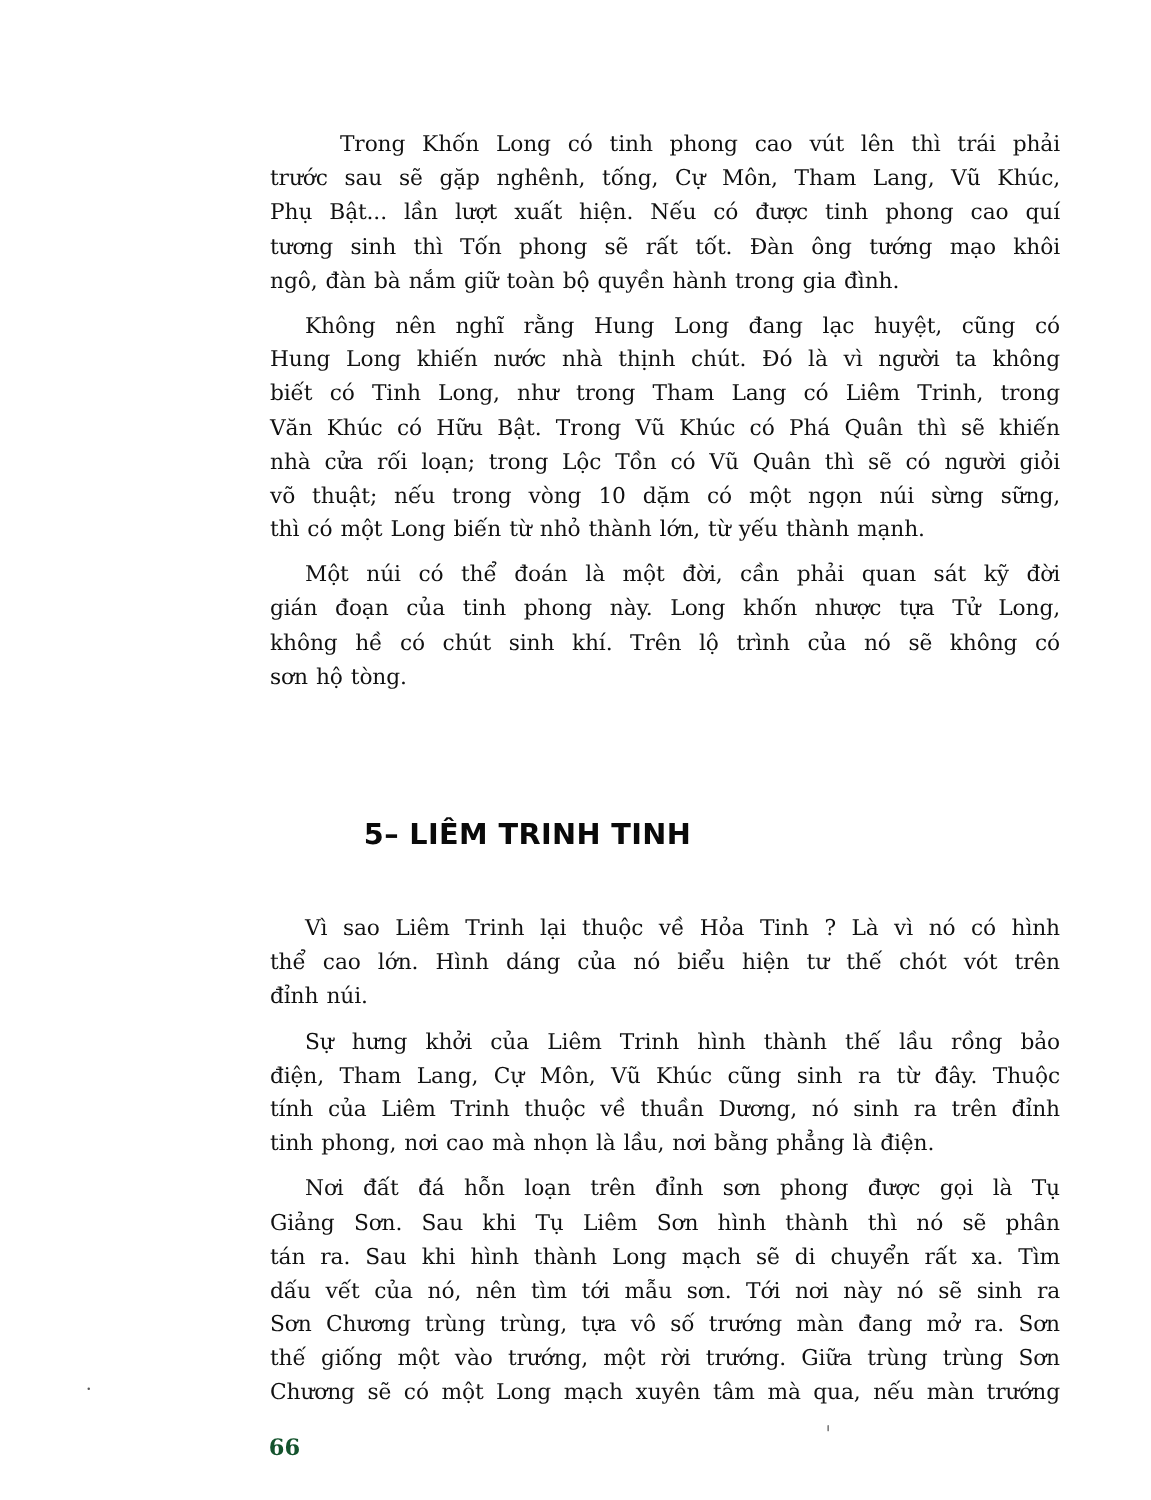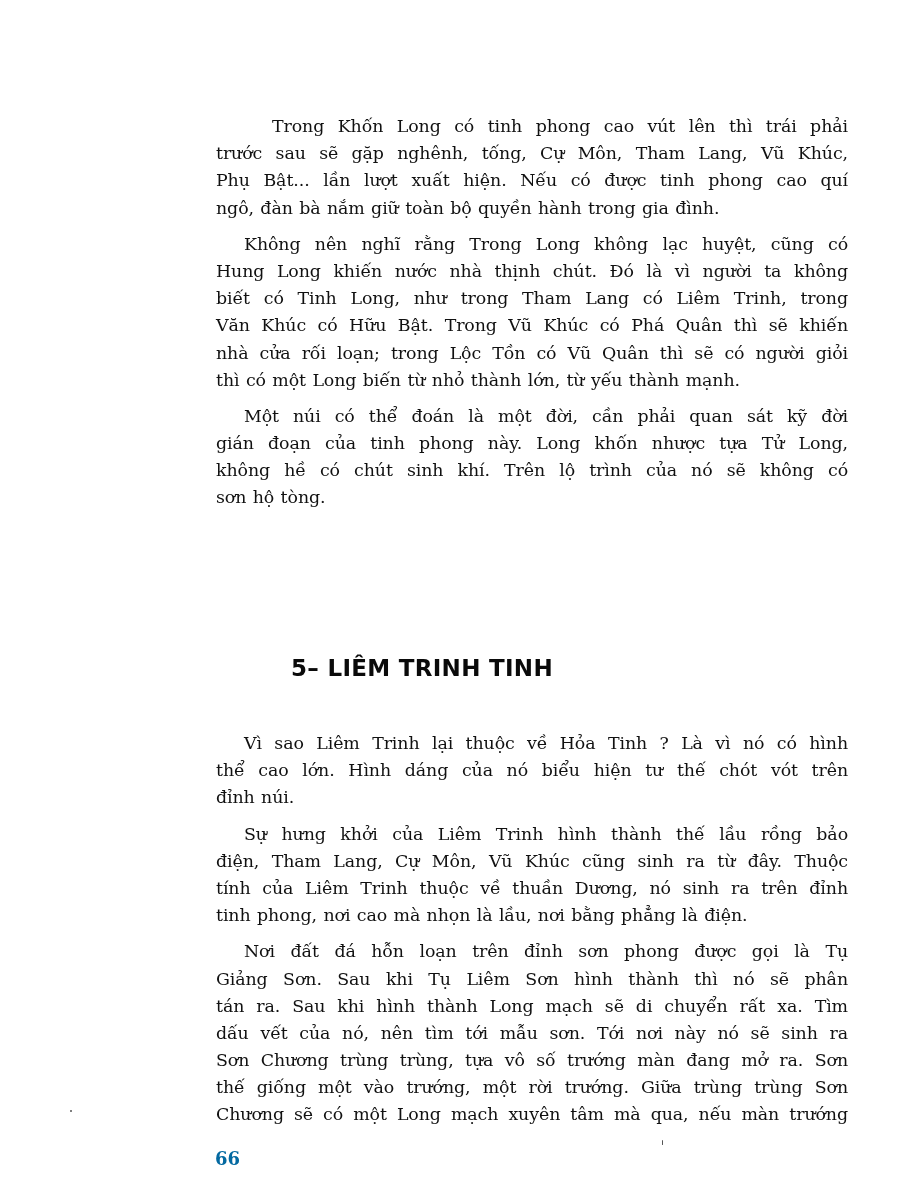--- a/index.html
+++ b/index.html
@@ -11,21 +11,21 @@
       width: 921px;
       height: 1200px;
       position: relative;
       overflow: hidden;
       color: #111111;
       font-family: "DejaVu Serif", "Liberation Serif", serif;
     }
     .page {
       position: absolute;
       left: 216px;
-      top: 113px;
+      top: 103px;
       width: 632px;
     }
     .para {
       margin: 0;
       font-size: 17.4px;
       line-height: 27.2px;
       text-align: justify;
       text-indent: 28px;
       letter-spacing: -0.1px;
       word-spacing: 1px;
@@ -66,46 +66,48 @@
       top: 730px;
       width: 632px;
     }
     .page-number {
       position: absolute;
       left: 215px;
       top: 1148px;
       font-family: "DejaVu Serif", "Liberation Serif", serif;
       font-weight: bold;
       font-size: 18px;
-      color: #0369a1;
+      color: #14532d;
     }
     .speck {
       position: absolute;
       width: 2px;
       height: 2px;
       background: #555;
       border-radius: 1px;
     }
   </style>
 </head>
 <body>
 
 <div class="page">
   <div class="para-block">
     <span class="line indent para">Trong Khốn Long có tinh phong cao vút lên thì trái phải</span>
     <span class="line para" style="text-indent:0">trước sau sẽ gặp nghênh, tống, Cự Môn, Tham Lang, Vũ Khúc,</span>
     <span class="line para" style="text-indent:0">Phụ Bật... lần lượt xuất hiện. Nếu có được tinh phong cao quí</span>
+    <span class="line para" style="text-indent:0">tương sinh thì Tốn phong sẽ rất tốt. Đàn ông tướng mạo khôi</span>
     <span class="line last para" style="text-indent:0">ngô, đàn bà nắm giữ toàn bộ quyền hành trong gia đình.</span>
   </div>
   <div class="para-block">
-    <span class="line indent para" style="text-indent:0">Không nên nghĩ rằng Trong Long không lạc huyệt, cũng có</span>
+    <span class="line indent para" style="text-indent:0">Không nên nghĩ rằng Hung Long đang lạc huyệt, cũng có</span>
     <span class="line para" style="text-indent:0">Hung Long khiến nước nhà thịnh chút. Đó là vì người ta không</span>
     <span class="line para" style="text-indent:0">biết có Tinh Long, như trong Tham Lang có Liêm Trinh, trong</span>
     <span class="line para" style="text-indent:0">Văn Khúc có Hữu Bật. Trong Vũ Khúc có Phá Quân thì sẽ khiến</span>
     <span class="line para" style="text-indent:0">nhà cửa rối loạn; trong Lộc Tồn có Vũ Quân thì sẽ có người giỏi</span>
+    <span class="line para" style="text-indent:0">võ thuật; nếu trong vòng 10 dặm có một ngọn núi sừng sững,</span>
     <span class="line last para" style="text-indent:0">thì có một Long biến từ nhỏ thành lớn, từ yếu thành mạnh.</span>
   </div>
   <div class="para-block">
     <span class="line indent para" style="text-indent:0">Một núi có thể đoán là một đời, cần phải quan sát kỹ đời</span>
     <span class="line para" style="text-indent:0">gián đoạn của tinh phong này. Long khốn nhược tựa Tử Long,</span>
     <span class="line para" style="text-indent:0">không hề có chút sinh khí. Trên lộ trình của nó sẽ không có</span>
     <span class="line last para" style="text-indent:0">sơn hộ tòng.</span>
   </div>
 </div>
 

